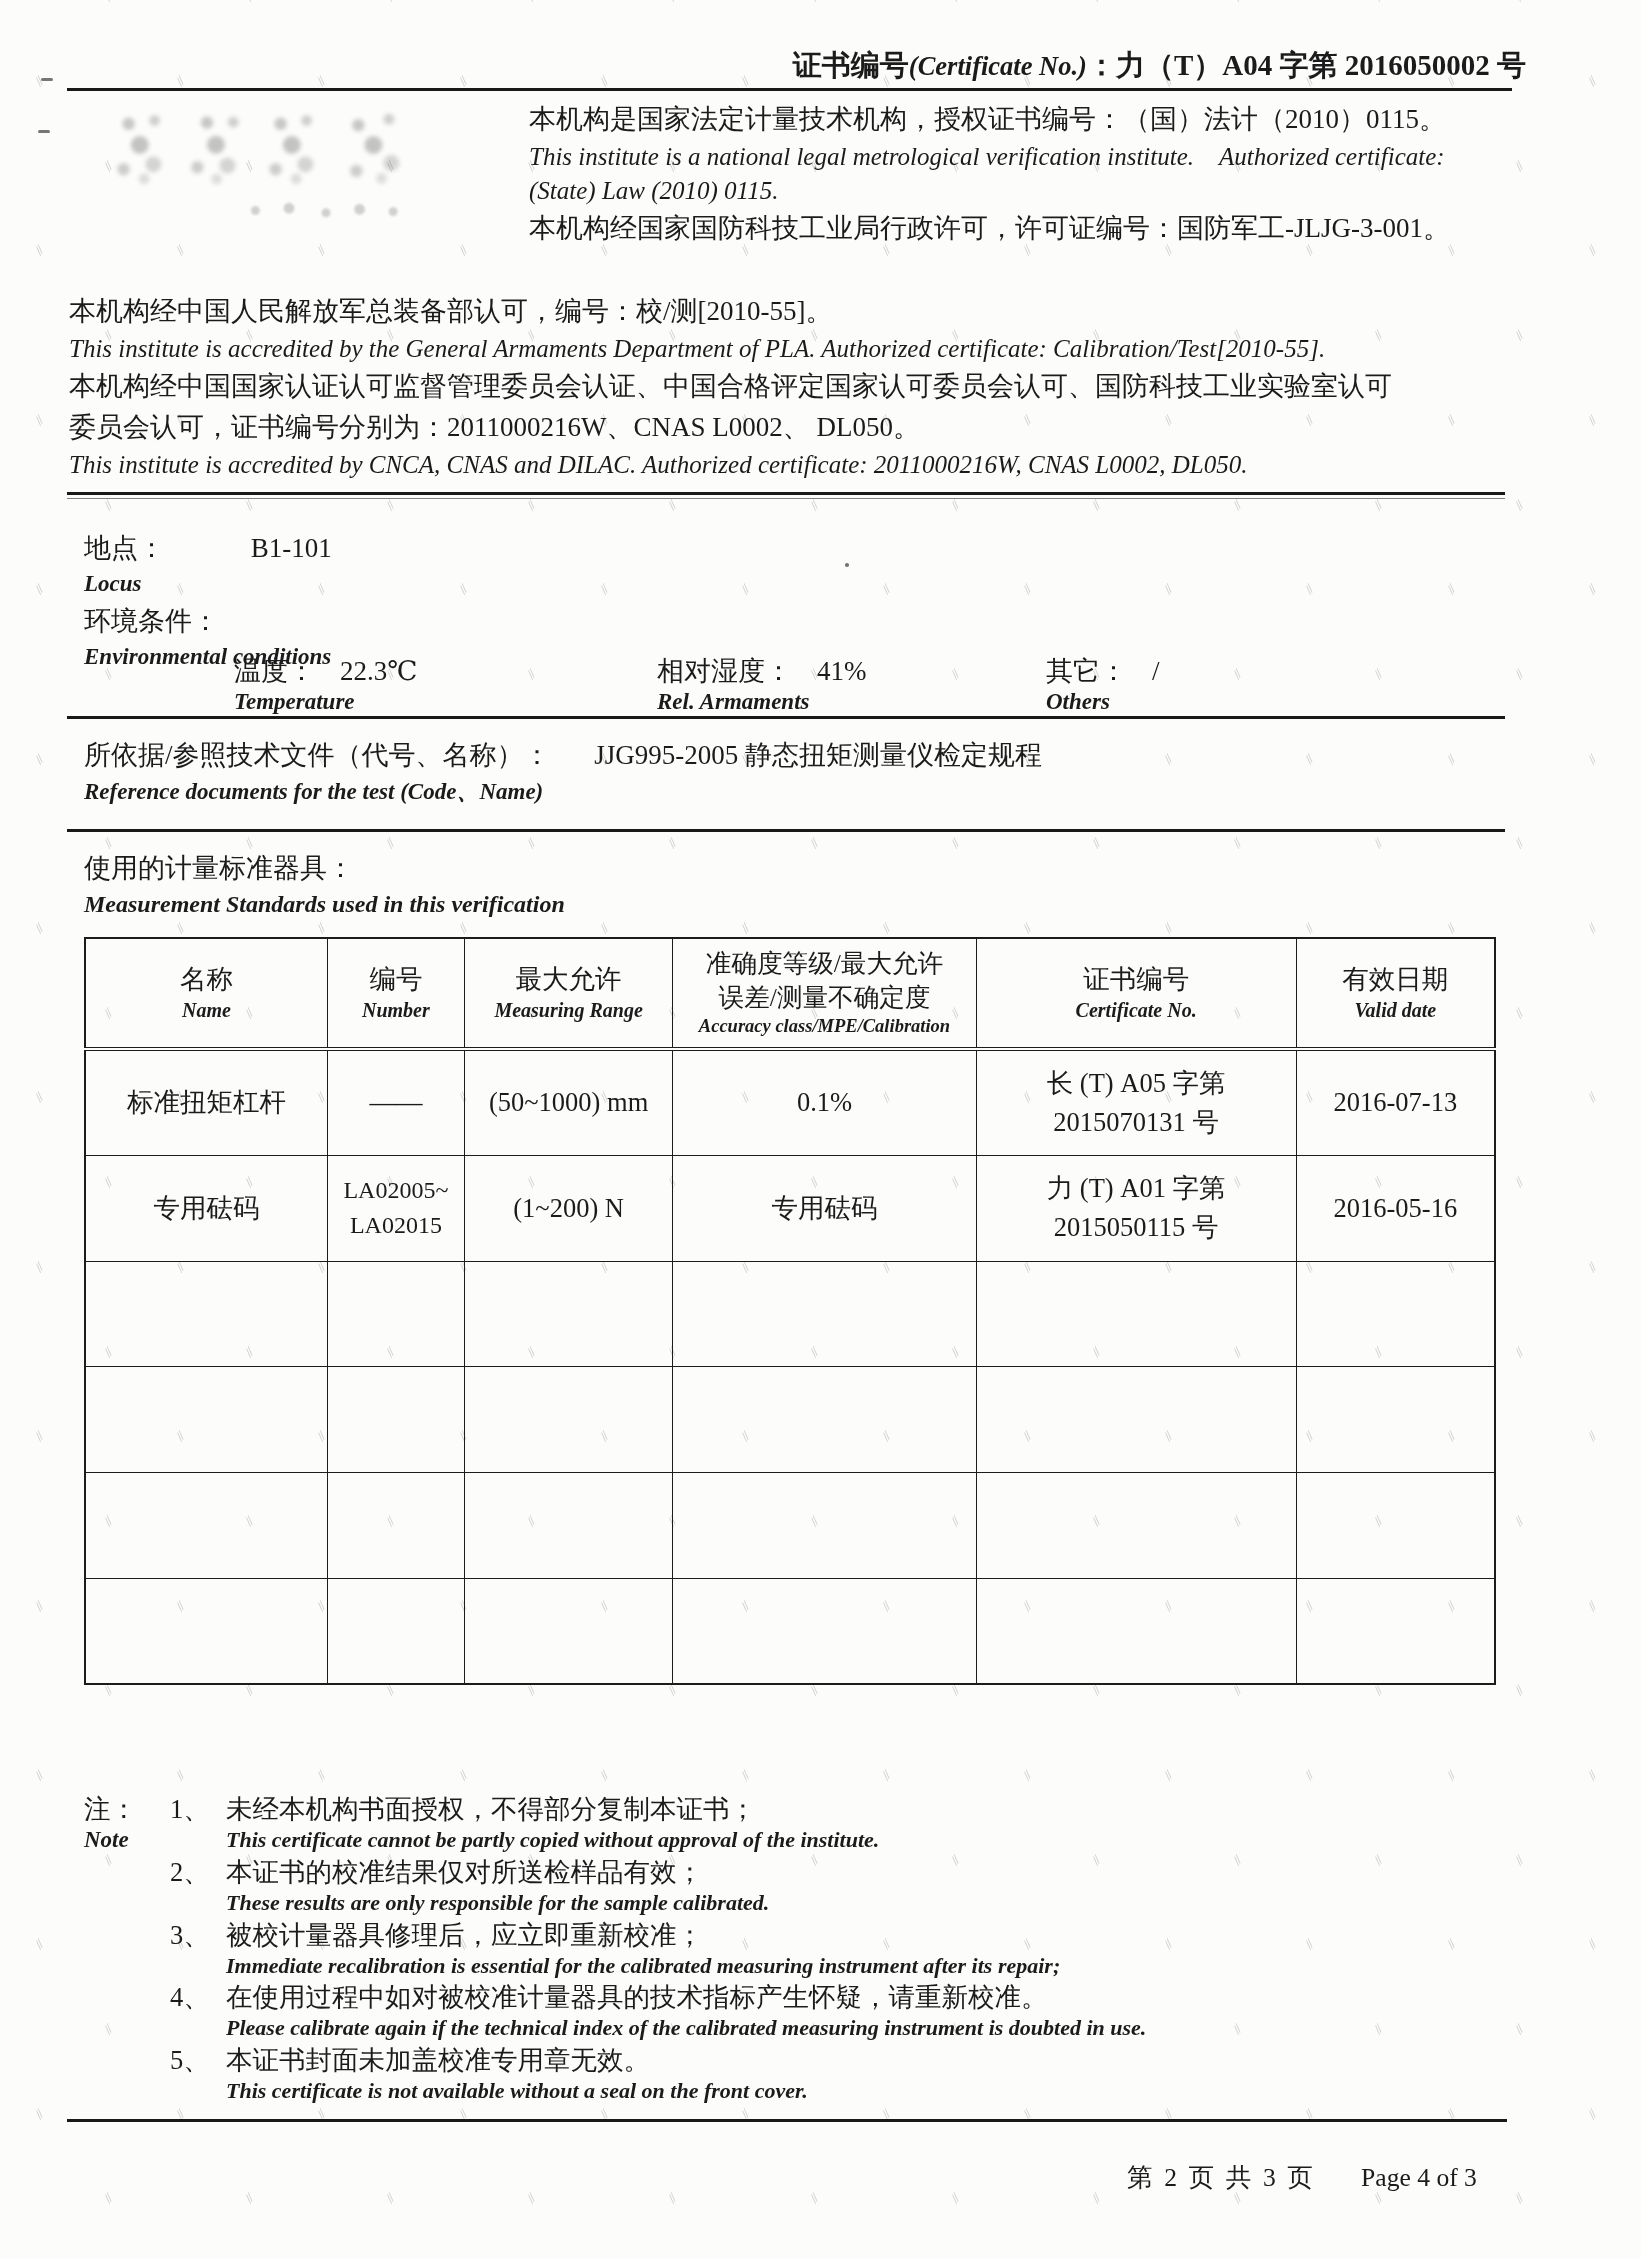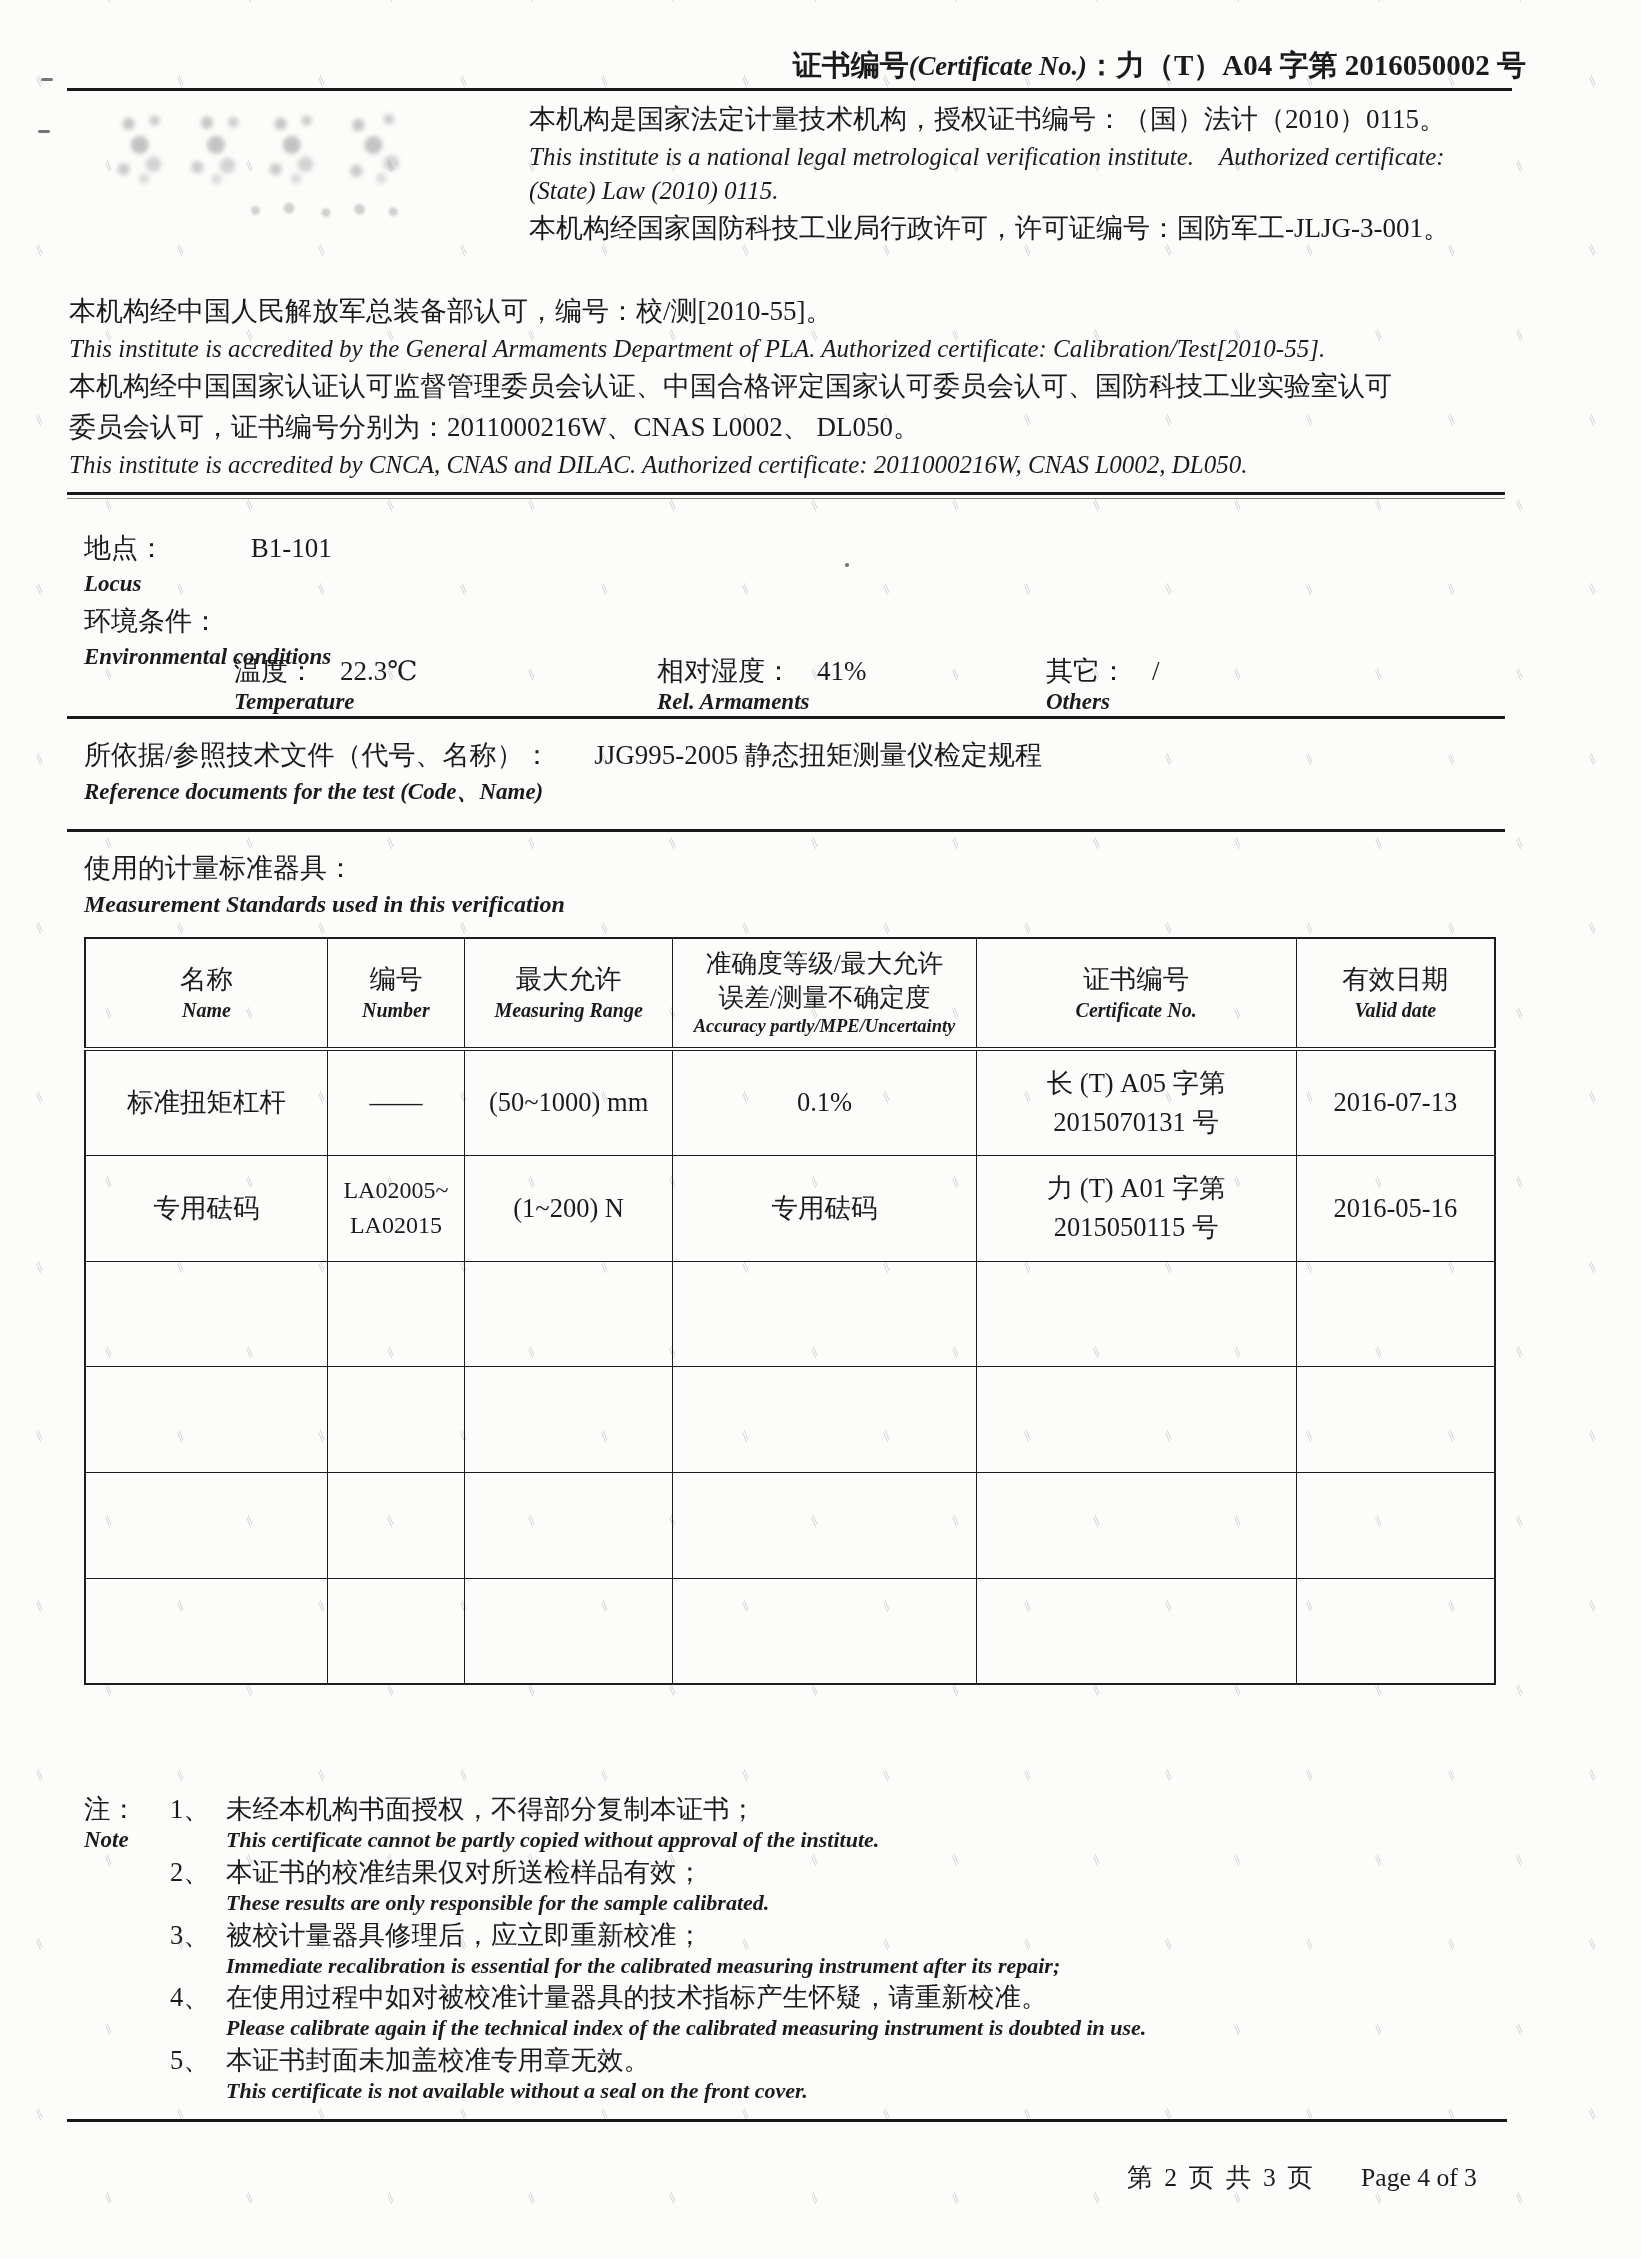--- a/index.html
+++ b/index.html
@@ -519,21 +519,21 @@
             <div class="th-cn cn">编号</div>
             <div class="th-en en">Number</div>
           </th>
       <th>
             <div class="th-cn cn">最大允许</div>
             <div class="th-en en">Measuring Range</div>
           </th>
       <th>
             <div class="th-cn2 cn preline">准确度等级/最大允许
 误差/测量不确定度</div>
-            <div class="th-en2 en">Accuracy partly/MPE/Uncertainty</div>
+            <div class="th-en2 en">Accuracy class/MPE/Calibration</div>
           </th>
       <th>
             <div class="th-cn cn">证书编号</div>
             <div class="th-en en">Certificate No.</div>
           </th>
       <th>
             <div class="th-cn cn">有效日期</div>
             <div class="th-en en">Valid date</div>
           </th>
     </tr>

